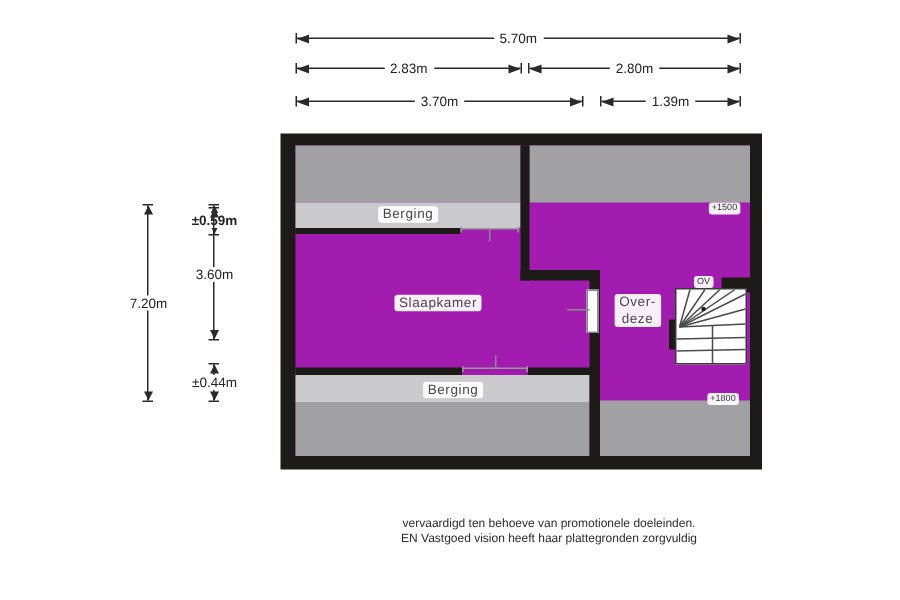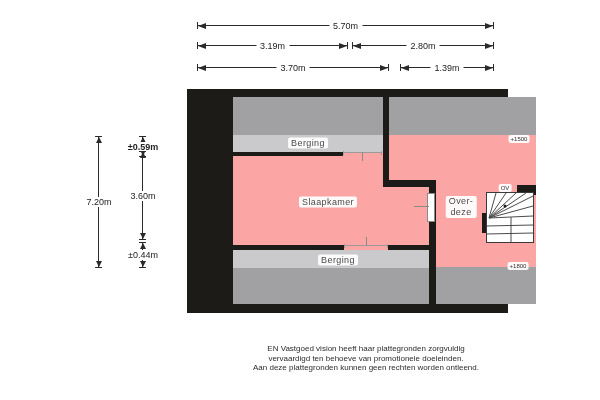--- a/index.html
+++ b/index.html
@@ -53,21 +53,21 @@
       <span class="tickr"></span>
     <span class="arrl"></span>
       <span class="arrr"></span>
     <span class="lab">5.70m</span>
   </div>
   <div class="hdim" style="left:198px;top:45px;width:149px;">
     <span class="tickl"></span>
       <span class="tickr"></span>
     <span class="arrl"></span>
       <span class="arrr"></span>
-    <span class="lab">3.19m</span>
+    <span class="lab">2.83m</span>
   </div>
   <div class="hdim" style="left:353px;top:45px;width:140px;">
     <span class="tickl"></span>
       <span class="tickr"></span>
     <span class="arrl"></span>
       <span class="arrr"></span>
     <span class="lab">2.80m</span>
   </div>
   <div class="hdim" style="left:198px;top:67px;width:190px;">
     <span class="tickl"></span>
@@ -91,37 +91,37 @@
       <span class="arrb"></span>
     <span class="lab">7.20m</span>
   </div>
   <div class="vdim" style="left:142px;top:137px;height:19px;font-weight:bold;">
     <span class="tickt"></span>
       <span class="tickb"></span>
     <span class="arrt"></span>
       <span class="arrb"></span>
     <span class="lab">±0.59m</span>
   </div>
-  <div class="vdim" style="left:142px;top:152px;height:87px;">
+  <div class="vdim" style="left:142px;top:139px;height:87px;">
     <span class="tickt"></span>
       <span class="tickb"></span>
     <span class="arrt"></span>
       <span class="arrb"></span>
     <span class="lab">3.60m</span>
   </div>
   <div class="vdim" style="left:142px;top:243px;height:24px;">
     <span class="tickt"></span>
       <span class="tickb"></span>
     <span class="arrt"></span>
       <span class="arrb"></span>
     <span class="lab">±0.44m</span>
   </div>
 
   <div class="plan" style="background:#1D1B18;">
-    <div class="interior" style="background:#fca5a5;margin-left:36px;">
+    <div class="interior" style="background:#a21caf;">
 
       <div class="abs" style="left:0;top:0;width:150px;height:38px;background:#A1A1A3;"></div>
       <div class="abs" style="left:0;top:38px;width:150px;height:17px;background:#CACACC;"></div>
       <div class="abs" style="left:156px;top:0;width:147px;height:38px;background:#A1A1A3;"></div>
       <div class="abs" style="left:0;top:153px;width:196px;height:18px;background:#CACACC;"></div>
       <div class="abs" style="left:0;top:171px;width:196px;height:36px;background:#A1A1A3;"></div>
       <div class="abs" style="left:203px;top:170px;width:100px;height:37px;background:#A1A1A3;"></div>
 
       <div class="abs" style="left:150px;top:0;width:6px;height:90px;background:#1D1B18;"></div>
       <div class="abs" style="left:150px;top:83px;width:53px;height:7px;background:#1D1B18;"></div>
@@ -172,18 +172,17 @@
       <div class="chip" style="left:105px;top:163px;">Berging</div>
       <div class="chip small" style="left:272px;top:91px;">OV</div>
       <div class="chip small" style="left:286px;top:42px;">+1500</div>
       <div class="chip small" style="left:285px;top:169px;">+1800</div>
 
     </div>
   </div>
 
 
   <div class="footer">
+    <div>vervaardigd ten behoeve van promotionele doeleinden.</div>
     <div>EN Vastgoed vision heeft haar plattegronden zorgvuldig</div>
-    <div>vervaardigd ten behoeve van promotionele doeleinden.</div>
-    <div>Aan deze plattegronden kunnen geen rechten worden ontleend.</div>
   </div>
 
 </div>
 
 </body></html>

